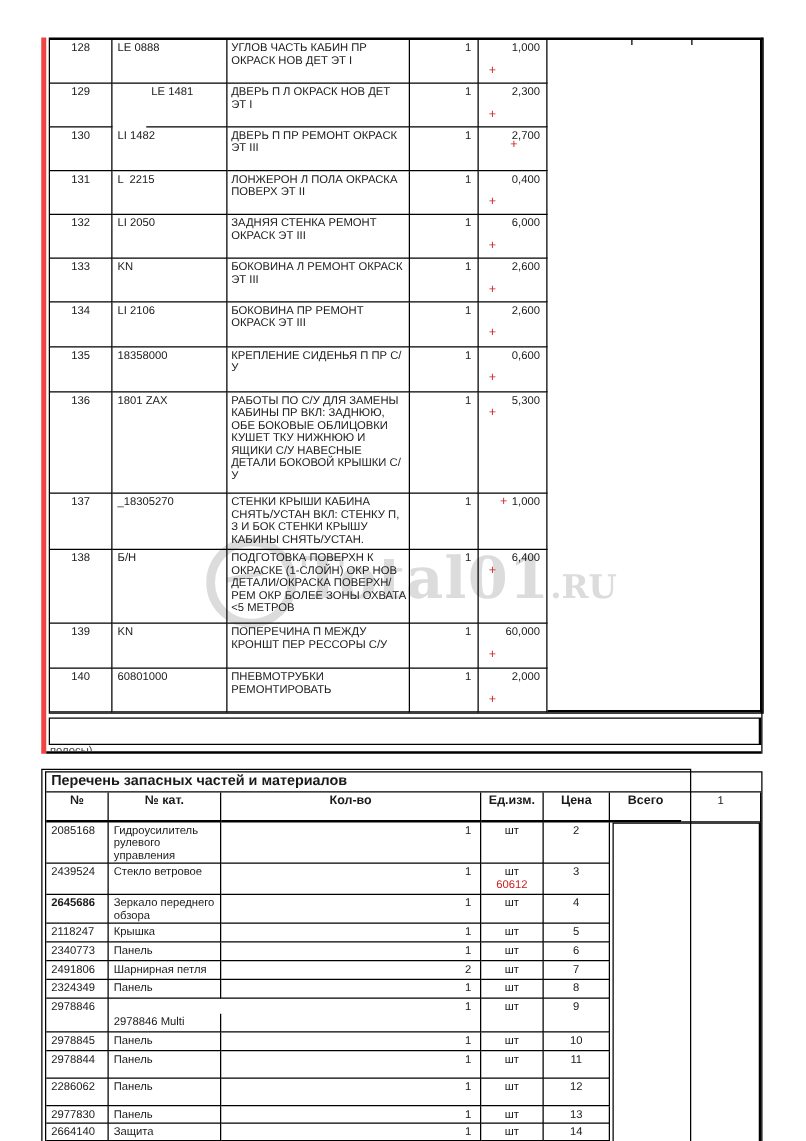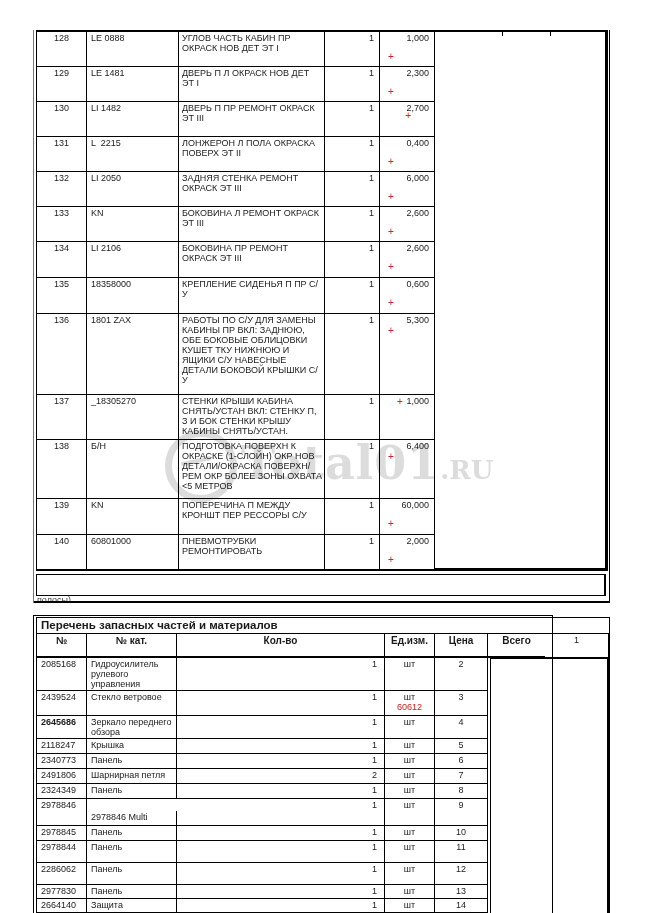--- a/index.html
+++ b/index.html
@@ -12,21 +12,21 @@
   #wm-ring{width:58px;height:58px;border:7px solid var(--wm,#dcdcdc);border-radius:50%;
            margin-right:4px;position:relative;}
   #wm-ring::after{content:"";position:absolute;left:10px;top:22px;width:30px;height:10px;
            border-top:4px solid var(--wm,#dcdcdc);transform:rotate(-12deg);}
   #wm-text{font-family:"DejaVu Serif",serif;font-size:46px;line-height:46px;
            color:var(--wm,#dcdcdc);letter-spacing:1px;font-weight:bold;}
   #wm-suffix{font-size:26px;letter-spacing:0;}
 
   
   #top-block{position:absolute;left:33px;top:30px;width:577px;z-index:1;
-             border-left:1px solid #ef4444;border-right:1px solid #000;box-sizing:border-box;}
+             border-left:4px solid #ef4444;border-right:1px solid #000;box-sizing:border-box;}
   #work-grid{margin-left:2px;box-sizing:border-box;width:572px;
              display:grid;grid-template-columns:50px 92px 146px 55px 55px 172px;
              border:1px solid #000;border-top:2px solid #000;background:transparent;}
   .wc{box-sizing:border-box;border-right:1px solid #000;border-bottom:1px solid #000;
       font-size:9px;line-height:10px;padding:1px 2px;vertical-align:top;}
   .c-num{text-align:center;}
   .c-code{padding-left:4px;white-space:pre-wrap;}
   .c-name{padding-left:3px;padding-right:2px;}
   .c-qty{text-align:right;padding-right:5px;}
   .c-val{position:relative;}
@@ -85,21 +85,21 @@
     <div class="wc c-code" style="min-height: 35px;">LE 0888</div>
     <div class="wc c-name" style="min-height: 35px;">УГЛОВ ЧАСТЬ КАБИН ПР ОКРАСК НОВ ДЕТ ЭТ I</div>
     <div class="wc c-qty" style="min-height: 35px;">1</div>
     <div class="wc c-val plus-below" style="min-height: 35px;">
       <span class="vnum">1,000</span>
       <span class="vplus">+</span>
     </div>
   </div>
       <div style="display:contents">
     <div class="wc c-num" style="min-height: 35px;">129</div>
-    <div class="wc c-code" style="min-height: 35px;">LE 1481</div>
+    <div class="wc c-code" style="min-height: 35px; margin-left: 27px;">LE 1481</div>
     <div class="wc c-name" style="min-height: 35px;">ДВЕРЬ П Л ОКРАСК НОВ ДЕТ ЭТ I</div>
     <div class="wc c-qty" style="min-height: 35px;">1</div>
     <div class="wc c-val plus-below" style="min-height: 35px;">
       <span class="vnum">2,300</span>
       <span class="vplus">+</span>
     </div>
   </div>
       <div style="display:contents">
     <div class="wc c-num" style="min-height: 35px;">130</div>
     <div class="wc c-code" style="min-height: 35px;">LI 1482</div>

